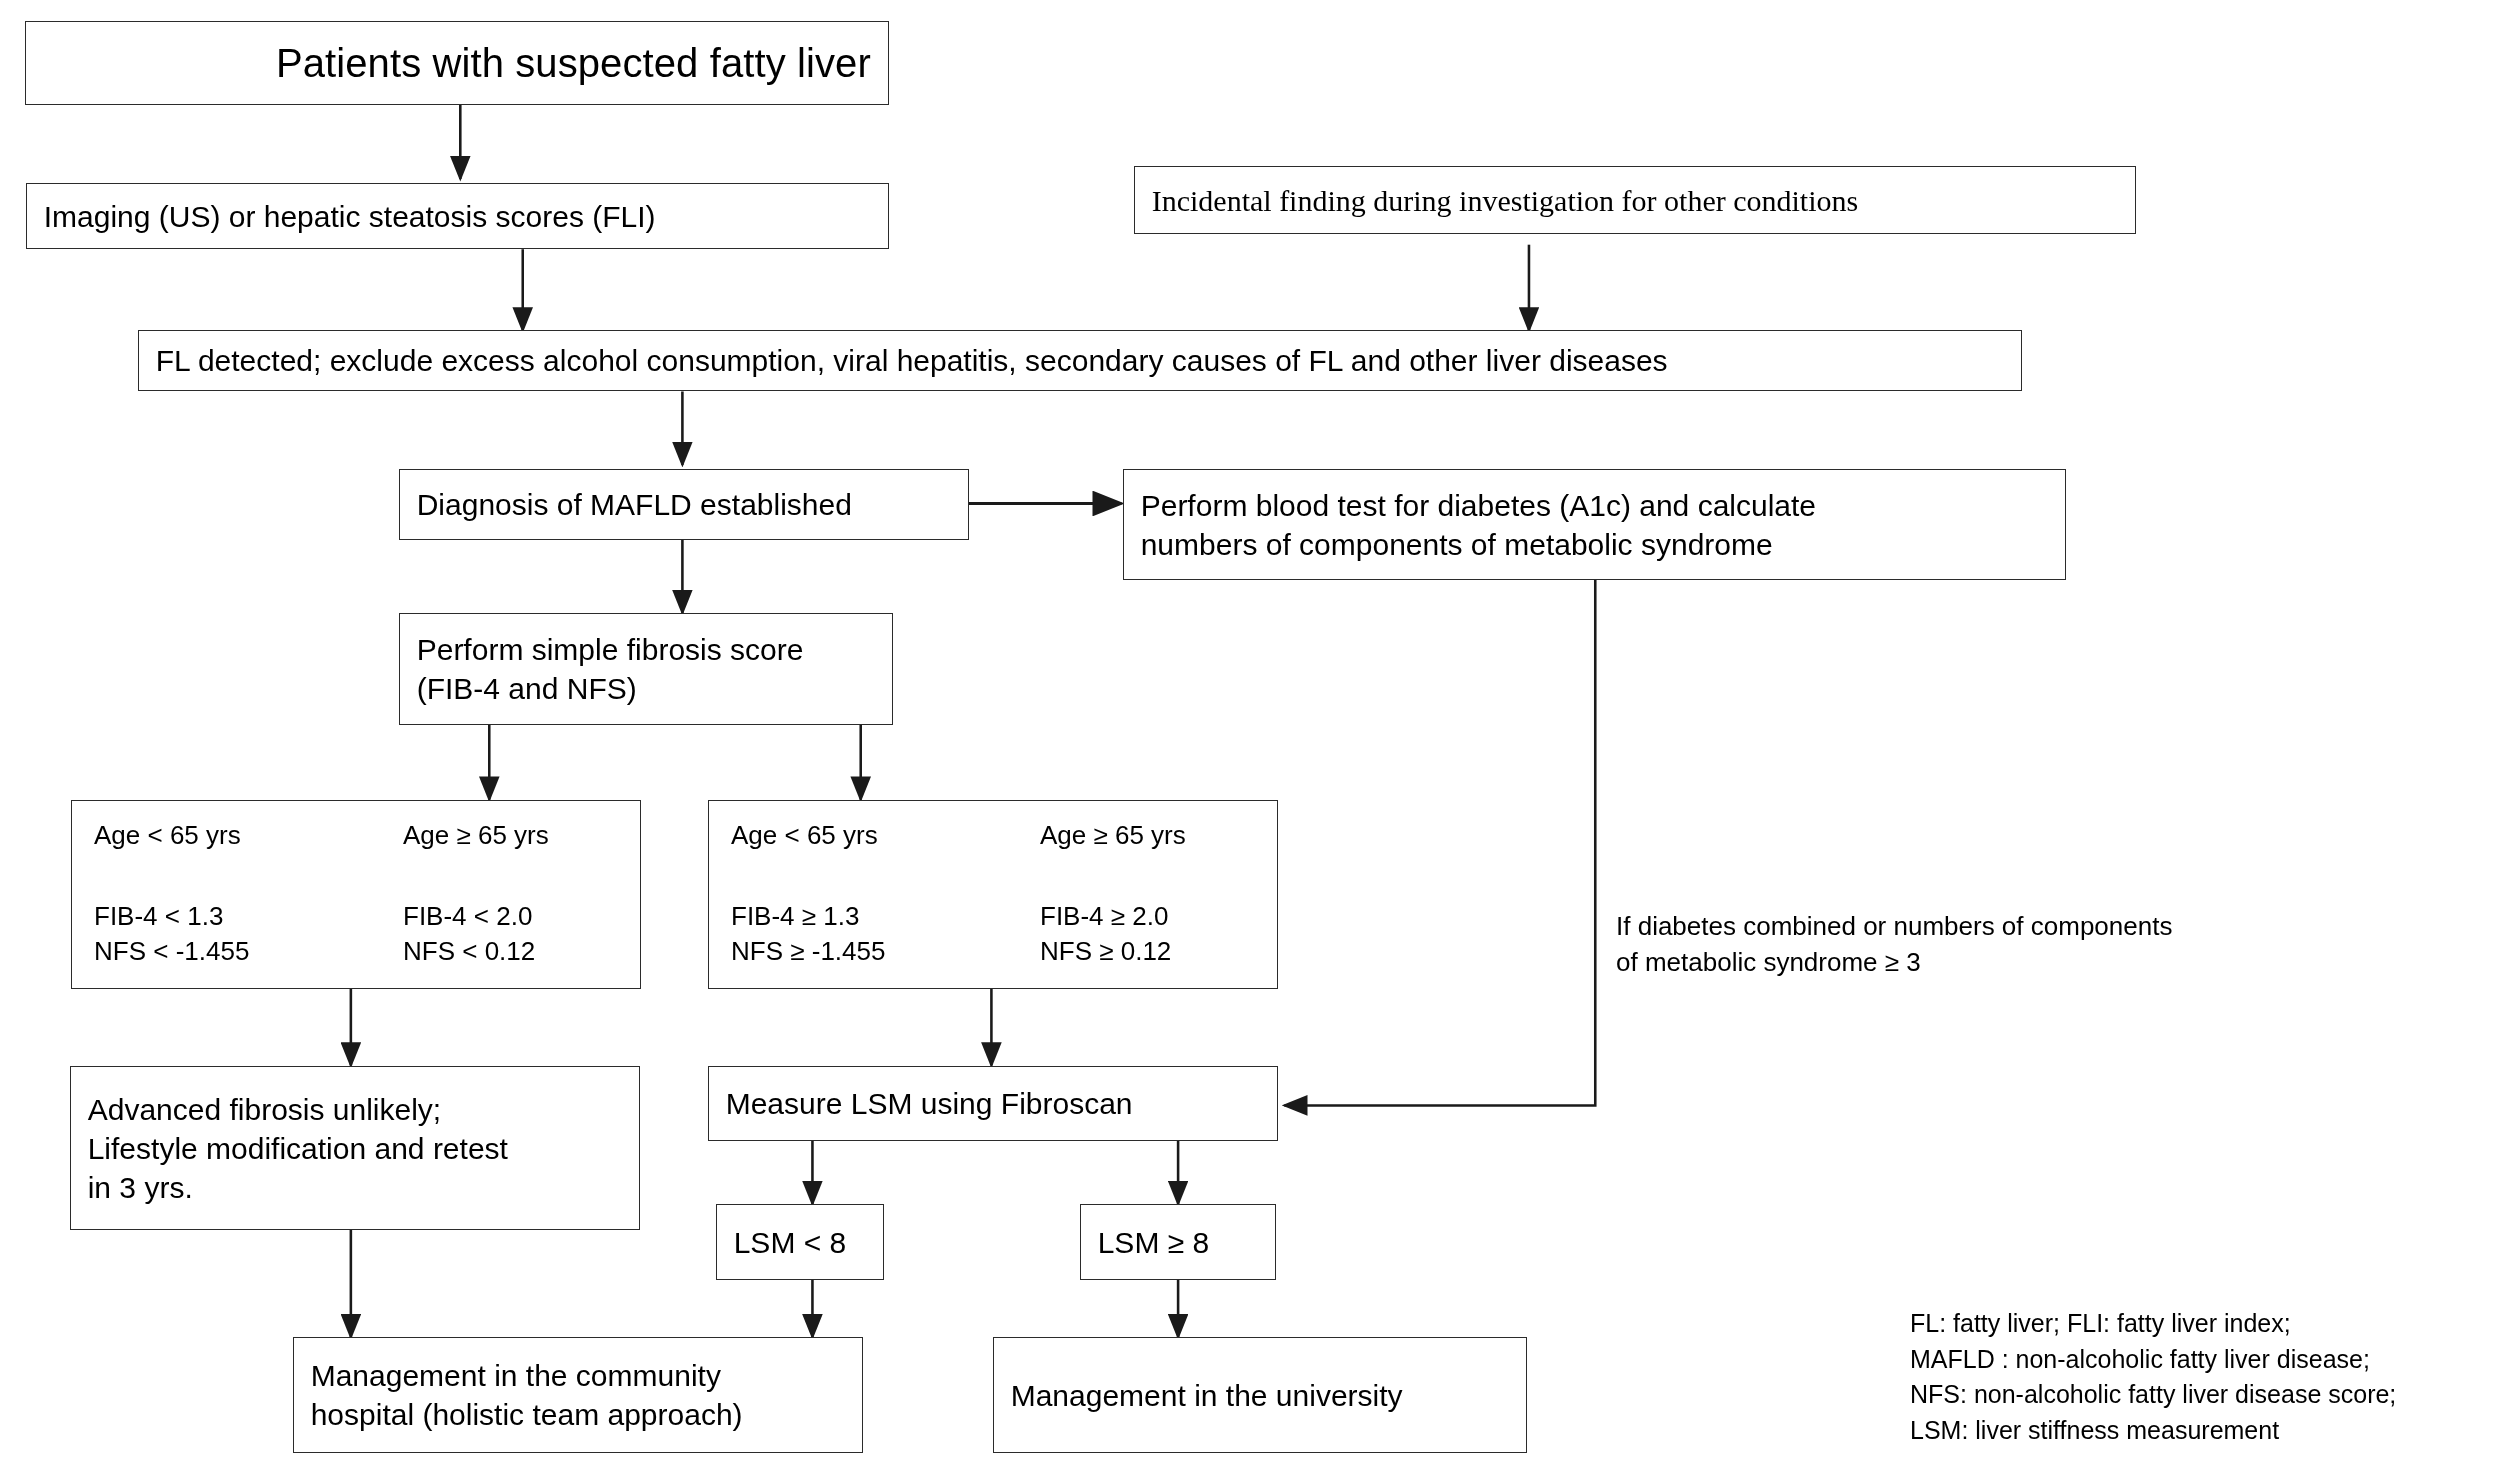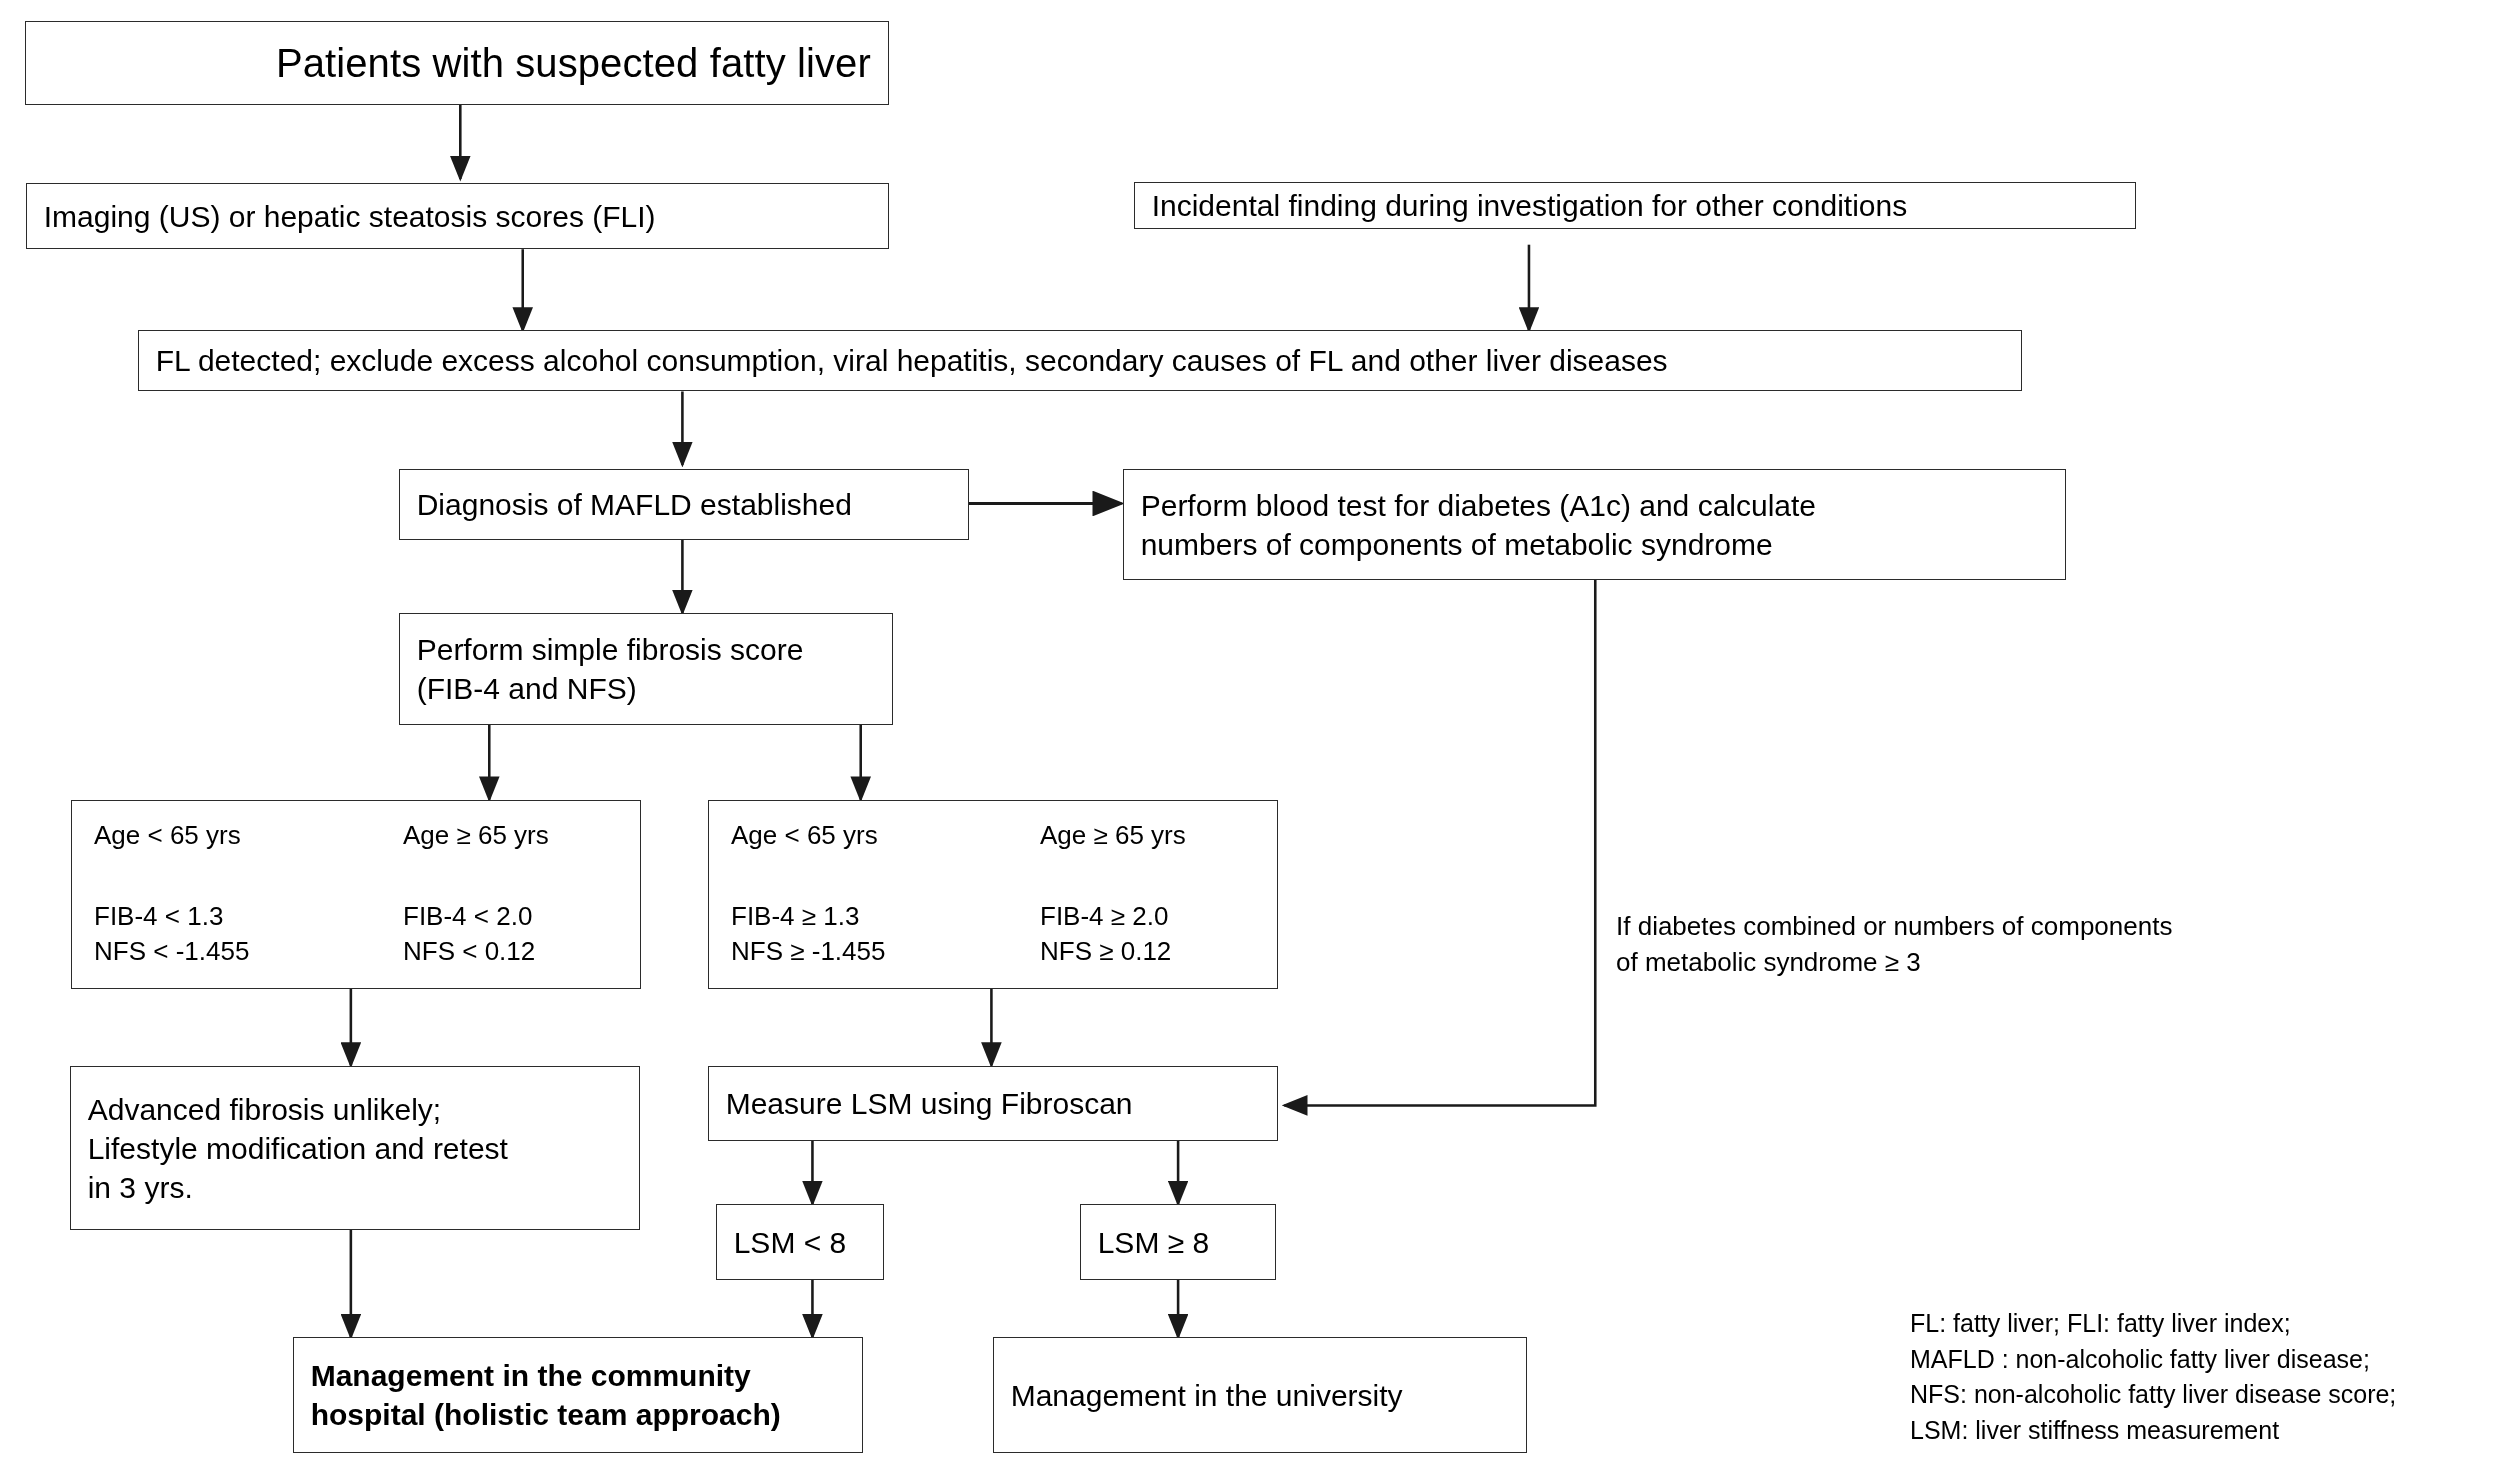--- a/index.html
+++ b/index.html
@@ -128,21 +128,21 @@
   </svg>
 
   <div class="node t-title" style="left:24.5px; top:21px; width:864px; height:84px;text-align:right;">
     <span class="line">Patients with suspected fatty liver</span>
   </div>
 
   <div class="node t-body" style="left:26px; top:183px; width:863px; height:66px;">
     <span class="line">Imaging (US) or hepatic steatosis scores (FLI)</span>
   </div>
 
-  <div class="node t-body" style="left:1134px; top:182px; width:1002px; height:47px;">
+  <div class="node t-body" style="left:1134px; top:166px; width:1002px; height:68px;font-family:Liberation Serif, serif;">
     <span class="line">Incidental finding during investigation for other conditions</span>
   </div>
 
   <div class="node t-body" style="left:138px; top:330px; width:1884px; height:61px;">
     <span class="line">FL detected; exclude excess alcohol consumption, viral hepatitis, secondary causes of FL and other liver diseases</span>
   </div>
 
   <div class="node t-body" style="left:399px; top:469px; width:570px; height:71px;">
     <span class="line">Diagnosis of MAFLD established</span>
   </div>
@@ -204,21 +204,21 @@
   </div>
 
   <div class="node t-body" style="left:716px; top:1204px; width:168px; height:76px;">
     <span class="line">LSM &lt; 8</span>
   </div>
 
   <div class="node t-body" style="left:1080px; top:1204px; width:196px; height:76px;">
     <span class="line">LSM ≥ 8</span>
   </div>
 
-  <div class="node t-body" style="left:293px; top:1337px; width:570px; height:116px;font-weight:bold;">
+  <div class="node t-body" style="left:293px; top:1337px; width:570px; height:116px;">
     <span class="line">Management in the community</span>
     <span class="line">hospital (holistic team approach)</span>
   </div>
 
   <div class="node t-body" style="left:993px; top:1337px; width:534px; height:116px;">
     <span class="line">Management in the university</span>
   </div>
 
   <div class="freetext" style="left:1616px; top:909px; width:773px;">If diabetes combined or numbers of components
 of metabolic syndrome  ≥ 3</div>

